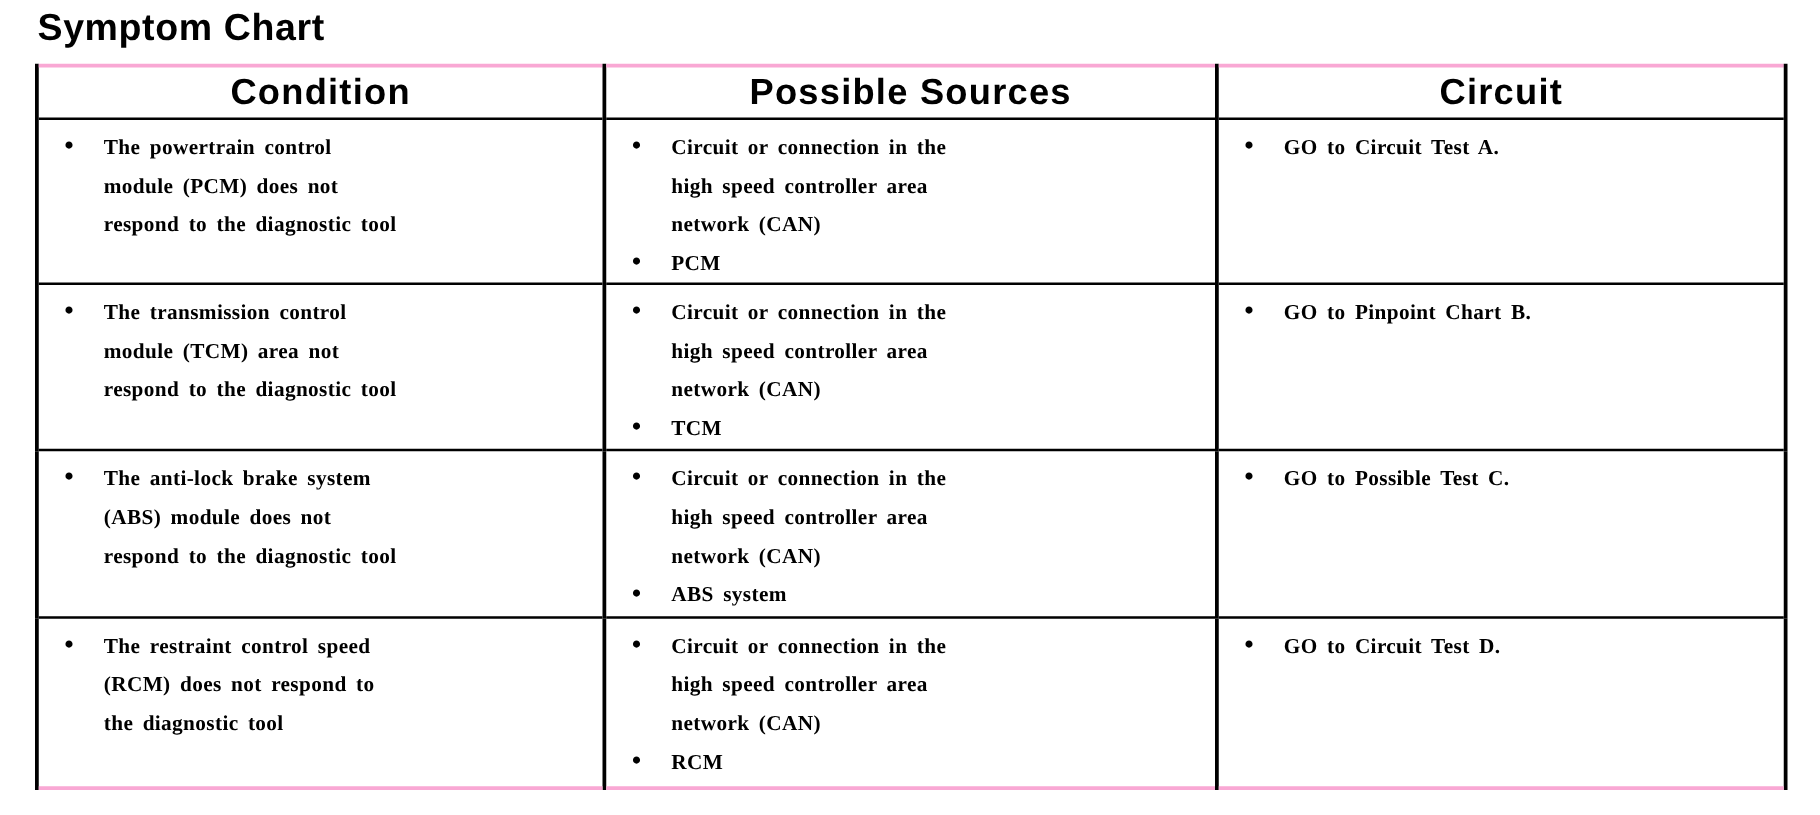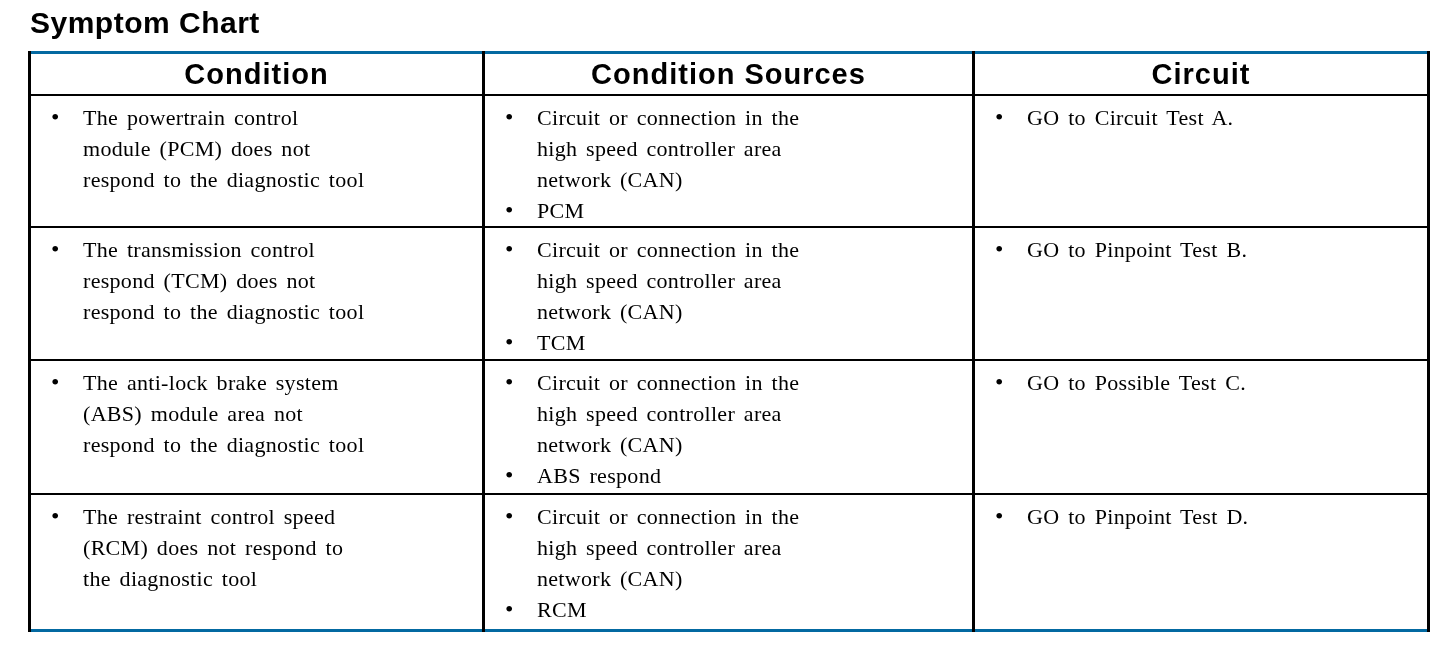--- a/index.html
+++ b/index.html
@@ -27,21 +27,21 @@
     letter-spacing: 0.5px;
     white-space: nowrap;
   }
   table.chart {
     position: absolute;
     left: 28px;
     top: 51px;
     width: 1399px;
     border-collapse: collapse;
     table-layout: fixed;
-    border: 3px solid #0369a1;
+    border: 3px solid #f9a8d4;
   }
   col.c1 { width: 454px; }
   col.c2 { width: 490px; }
   col.c3 { width: 455px; }
   th, td {
     border: 2px solid #000000;
     border-left-width: 3px;
     border-right-width: 3px;
     padding: 0;
   }
@@ -68,44 +68,45 @@
   }
   .blt {
     flex: 0 0 52px;
     box-sizing: border-box;
     padding-left: 20px;
     font-size: 24px;
     line-height: 31px;
   }
   .txt {
     flex: 1 1 auto;
-    font-size: 22px;
+    font-size: 17px;
     line-height: 31px;
     letter-spacing: 0.3px;
     word-spacing: 3px;
     white-space: pre-line;
+    font-weight: bold;
   }
 </style>
 </head>
 <body>
 
 <div class="page">
 
   <div class="doc-title">Symptom Chart</div>
 
   <table class="chart">
     <colgroup>
       <col class="c1">
         <col class="c2">
         <col class="c3">
     </colgroup>
     <thead>
       <tr>
         <th>Condition</th>
-        <th>Condition Sources</th>
+        <th>Possible Sources</th>
         <th>Circuit</th>
       </tr>
     </thead>
     <tbody>
 
       <tr class="row-1">
         <td>
           <div class="li">
             <span class="blt">•</span>
             <span class="txt">The powertrain control
@@ -131,63 +132,63 @@
             <span class="txt">GO to Circuit Test A.</span>
           </div>
         </td>
       </tr>
 
       <tr class="row-2">
         <td>
           <div class="li">
             <span class="blt">•</span>
             <span class="txt">The transmission control
-respond (TCM) does not
+module (TCM) area not
 respond to the diagnostic tool</span>
           </div>
         </td>
         <td>
           <div class="li">
             <span class="blt">•</span>
             <span class="txt">Circuit or connection in the
 high speed controller area
 network (CAN)</span>
           </div>
           <div class="li">
             <span class="blt">•</span>
             <span class="txt">TCM</span>
           </div>
         </td>
         <td>
           <div class="li">
             <span class="blt">•</span>
-            <span class="txt">GO to Pinpoint Test B.</span>
+            <span class="txt">GO to Pinpoint Chart B.</span>
           </div>
         </td>
       </tr>
 
       <tr class="row-3">
         <td>
           <div class="li">
             <span class="blt">•</span>
             <span class="txt">The anti-lock brake system
-(ABS) module area not
+(ABS) module does not
 respond to the diagnostic tool</span>
           </div>
         </td>
         <td>
           <div class="li">
             <span class="blt">•</span>
             <span class="txt">Circuit or connection in the
 high speed controller area
 network (CAN)</span>
           </div>
           <div class="li">
             <span class="blt">•</span>
-            <span class="txt">ABS respond</span>
+            <span class="txt">ABS system</span>
           </div>
         </td>
         <td>
           <div class="li">
             <span class="blt">•</span>
             <span class="txt">GO to Possible Test C.</span>
           </div>
         </td>
       </tr>
 
@@ -208,20 +209,20 @@
 network (CAN)</span>
           </div>
           <div class="li">
             <span class="blt">•</span>
             <span class="txt">RCM</span>
           </div>
         </td>
         <td>
           <div class="li">
             <span class="blt">•</span>
-            <span class="txt">GO to Pinpoint Test D.</span>
+            <span class="txt">GO to Circuit Test D.</span>
           </div>
         </td>
       </tr>
 
     </tbody>
   </table>
 </div>
 
 </body></html>

